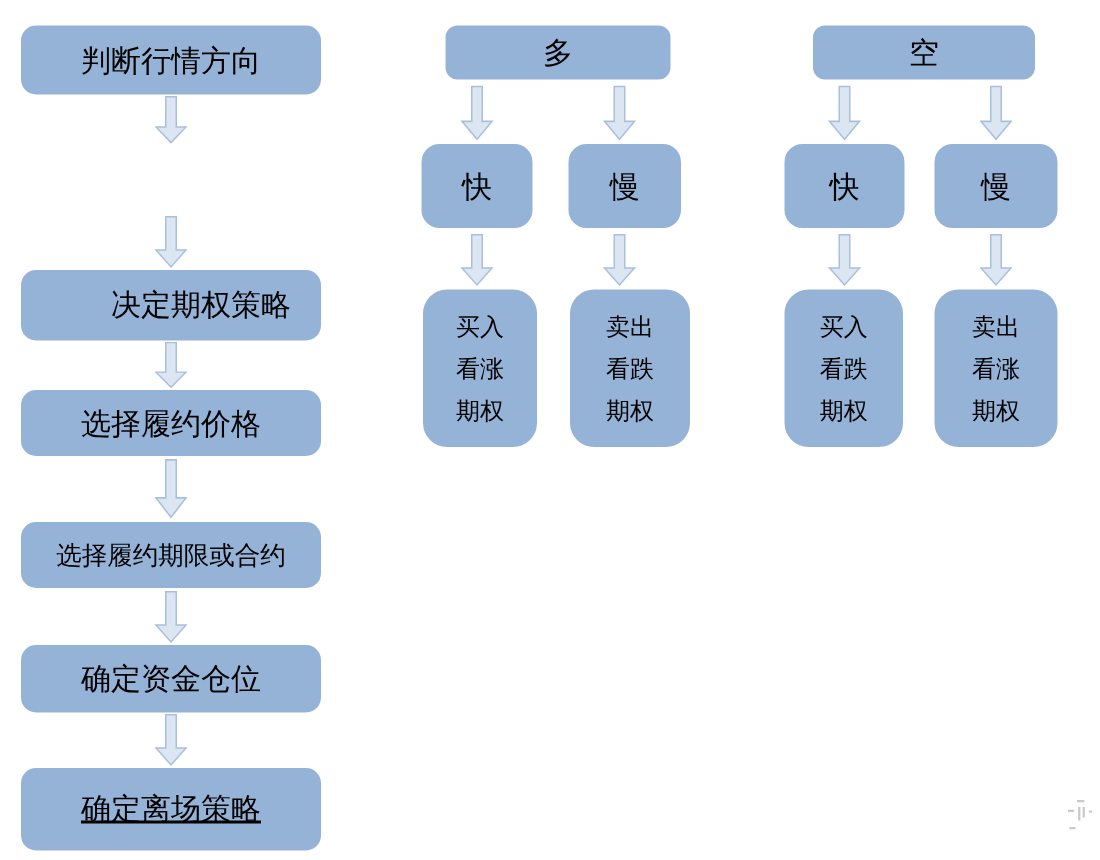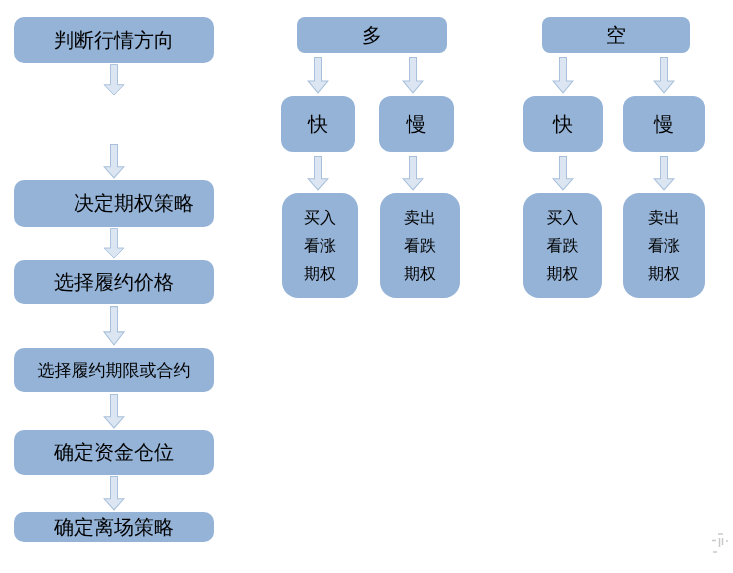--- a/index.html
+++ b/index.html
@@ -79,21 +79,21 @@
       <polygon points="7.5,0.5 14.5,0.5 14.5,22 21,22 11,33 1,22 7.5,22" fill="var(--arrow-fill)" stroke="var(--arrow-stroke)" stroke-width="1"></polygon>
     </svg>
 
   <div class="node step" style="left:14px; top:430px; width:200px; height:45px;">
     <span>确定资金仓位</span>
   </div>
   <svg class="arrow" style="left:103px; top:476px;" width="22" height="35" viewBox="0 0 22 34" preserveAspectRatio="none">
       <polygon points="7.5,0.5 14.5,0.5 14.5,22 21,22 11,33 1,22 7.5,22" fill="var(--arrow-fill)" stroke="var(--arrow-stroke)" stroke-width="1"></polygon>
     </svg>
 
-  <div class="node step" style="left:14px; top:512px; width:200px; height:30px;">
+  <div class="node step" style="left:14px; top:512px; width:200px; height:55px;text-decoration:underline;">
     <span>确定离场策略</span>
   </div>
 
   <div class="node root" style="left:297px; top:17px; width:150px; height:36px;">
     <span>多</span>
   </div>
   <svg class="arrow" style="left:307px; top:57px;" width="22" height="37" viewBox="0 0 22 34" preserveAspectRatio="none">
       <polygon points="7.5,0.5 14.5,0.5 14.5,22 21,22 11,33 1,22 7.5,22" fill="var(--arrow-fill)" stroke="var(--arrow-stroke)" stroke-width="1"></polygon>
     </svg>
   <svg class="arrow" style="left:402px; top:57px;" width="22" height="37" viewBox="0 0 22 34" preserveAspectRatio="none">

